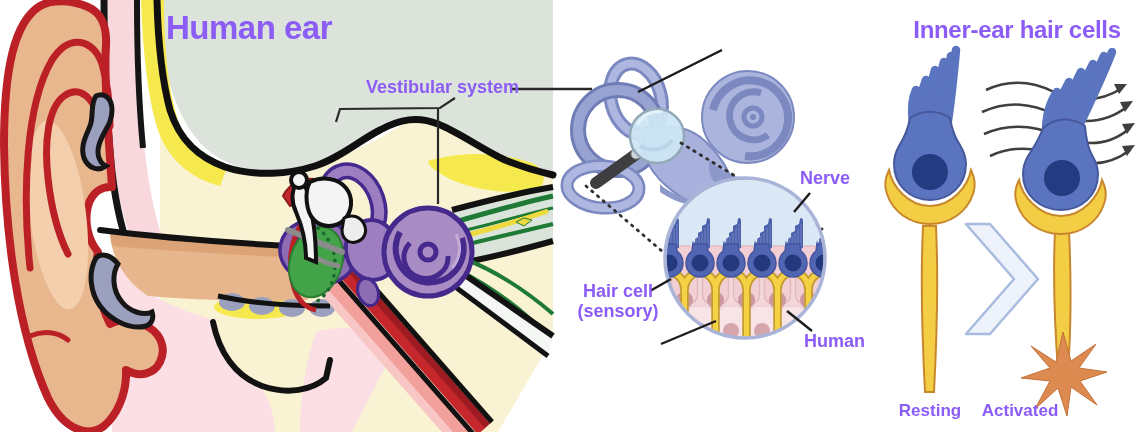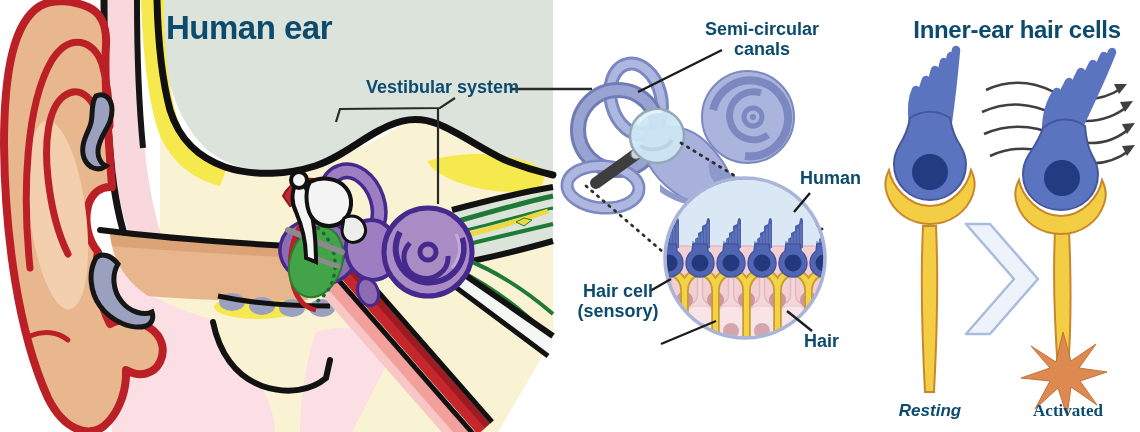--- a/index.html
+++ b/index.html
@@ -1,19 +1,19 @@
 <!DOCTYPE html>
 <html><head>
 <meta charset="utf-8">
 <style>
   html,body{margin:0;padding:0;background:#fff;}
   #stage{position:relative;width:1140px;height:432px;overflow:hidden;background:#fff;
          font-family:"Liberation Sans",sans-serif;}
   #art{position:absolute;left:0;top:0;}
-  .label{position:absolute;color:#0c4a6e;font-weight:700;line-height:1.12;}
+  .label{position:absolute;color:#8b5cf6;font-weight:700;line-height:1.12;}
   .nowrap{white-space:nowrap;}
   .ctr{text-align:center;}
   .t34{font-size:33px;letter-spacing:-0.5px;}
   .t22{font-size:24px;letter-spacing:-0.3px;}
   .t18{font-size:18px;}
   .t17{font-size:17px;}
 </style>
 </head>
 <body>
 
@@ -255,30 +255,26 @@
       <path d="M1043,128 C1039,140 1033,148 1028,156 C1024,163 1023,168 1023,174 C1023,195 1040,210 1061,210 C1082,210 1098,195 1098,174 C1098,168 1096,162 1092,155 C1088,148 1086,138 1085,126 C1071,116 1055,118 1043,128 Z" fill="#5b74c0" stroke="#46589b" stroke-width="2"></path>
       <circle cx="1062" cy="178" r="18" fill="#233b80"></circle>
       <polygon points="1063,332 1071,361 1096,344 1079,368 1107,372 1080,381 1097,405 1071,387 1067,416 1058,388 1035,409 1050,381 1021,378 1050,368 1031,346 1056,362" fill="#dd8a50" stroke="#c4713a" stroke-width="1"></polygon>
     </g>
   </g>
 </svg>
 
 <div class="label t34 nowrap" style="left:166px;top:10px;">Human ear</div>
 <div class="label t18 nowrap" style="left:366px;top:77px;">Vestibular system</div>
 
-<div class="label t18 ctr" style="left:672px;top:19px;width:180px;">
-  <span>Semi-circular</span><br>
-  <span>canals</span>
-</div>
-<div class="label t18 nowrap" style="left:800px;top:168px;">Human</div>
+<div class="label t18 nowrap" style="left:800px;top:168px;">Nerve</div>
 <div class="label t18 ctr" style="left:568px;top:281px;width:100px;">
   <span>Hair cell</span><br>
   <span>(sensory)</span>
 </div>
 <div class="label t18 ctr" style="left:562px;top:330px;width:140px;">
   <br>
 </div>
-<div class="label t18 nowrap" style="left:804px;top:331px;">Hair</div>
+<div class="label t18 nowrap" style="left:804px;top:331px;">Human</div>
 
 <div class="label t22 ctr" style="left:907px;top:17px;width:220px;">Inner-ear hair cells</div>
-<div class="label t17 ctr" style="left:894px;top:401px;width:72px;font-style:italic;">Resting</div>
-<div class="label t17 ctr" style="left:1026px;top:401px;width:84px;font-family:Liberation Serif, serif;">Activated</div>
+<div class="label t17 ctr" style="left:894px;top:401px;width:72px;">Resting</div>
+<div class="label t17 ctr" style="left:978px;top:401px;width:84px;">Activated</div>
 </div>
 
 </body></html>

